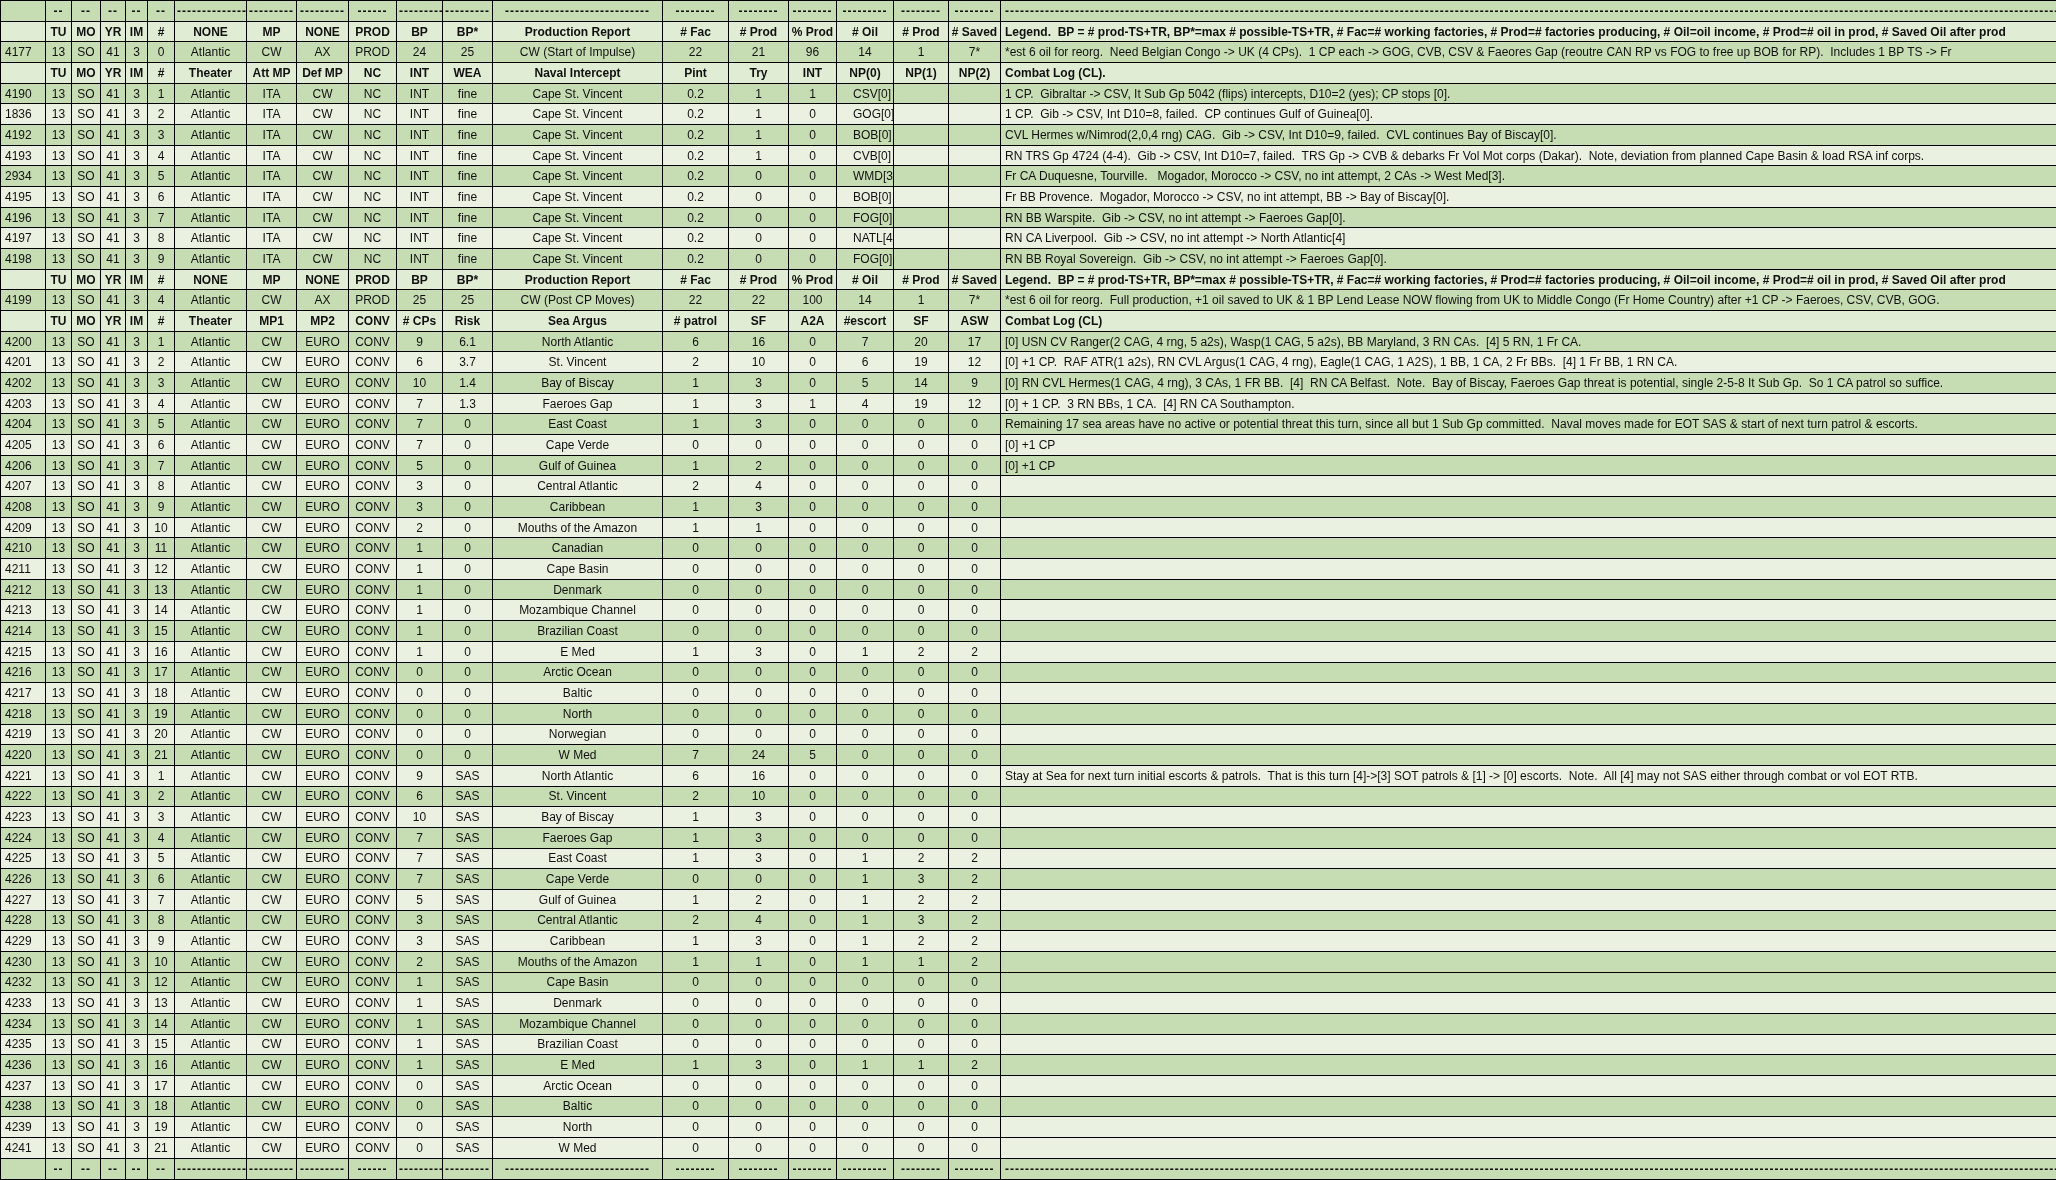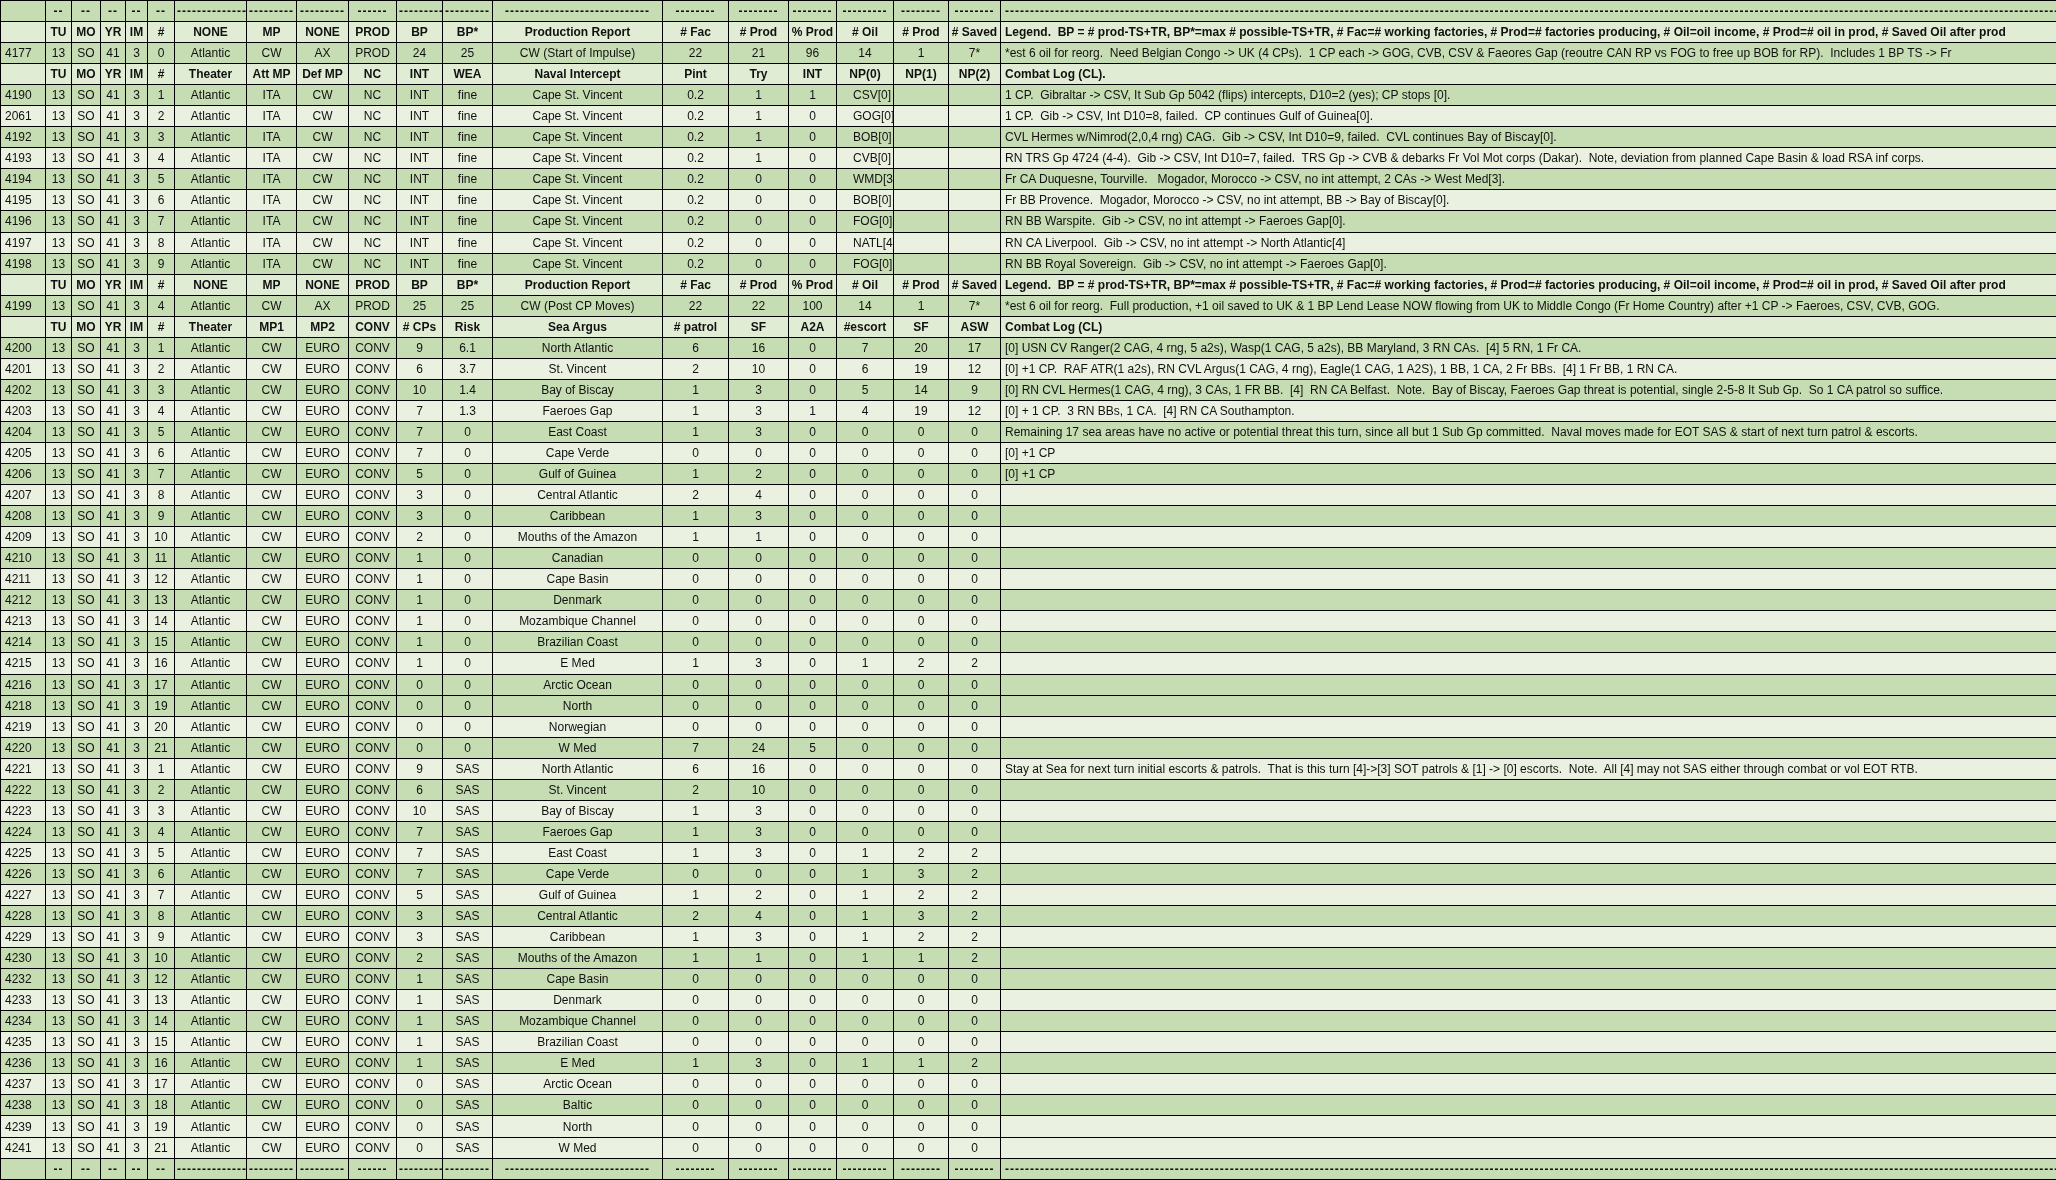--- a/index.html
+++ b/index.html
@@ -155,21 +155,21 @@
         <td>Cape St. Vincent</td>
         <td>0.2</td>
         <td>1</td>
         <td>1</td>
         <td class="npleft">CSV[0]</td>
         <td></td>
         <td></td>
         <td class="cl">1 CP.  Gibraltar -&gt; CSV, It Sub Gp 5042 (flips) intercepts, D10=2 (yes); CP stops [0].</td>
       </tr>
       <tr class="r-l">
-        <td class="rownum">2061</td>
+        <td class="rownum">1836</td>
         <td>13</td>
         <td>SO</td>
         <td>41</td>
         <td>3</td>
         <td>2</td>
         <td>Atlantic</td>
         <td>ITA</td>
         <td>CW</td>
         <td>NC</td>
         <td>INT</td>
@@ -221,21 +221,21 @@
         <td>Cape St. Vincent</td>
         <td>0.2</td>
         <td>1</td>
         <td>0</td>
         <td class="npleft">CVB[0]</td>
         <td></td>
         <td></td>
         <td class="cl">RN TRS Gp 4724 (4-4).  Gib -&gt; CSV, Int D10=7, failed.  TRS Gp -&gt; CVB &amp; debarks Fr Vol Mot corps (Dakar).  Note, deviation from planned Cape Basin &amp; load RSA inf corps.</td>
       </tr>
       <tr class="r-d">
-        <td class="rownum">4194</td>
+        <td class="rownum">2934</td>
         <td>13</td>
         <td>SO</td>
         <td>41</td>
         <td>3</td>
         <td>5</td>
         <td>Atlantic</td>
         <td>ITA</td>
         <td>CW</td>
         <td>NC</td>
         <td>INT</td>
@@ -770,20 +770,42 @@
         <td>0</td>
         <td>Arctic Ocean</td>
         <td>0</td>
         <td>0</td>
         <td>0</td>
         <td>0</td>
         <td>0</td>
         <td>0</td>
         <td class="cl"></td>
       </tr>
+      <tr class="r-l">
+        <td class="rownum">4217</td>
+        <td>13</td>
+        <td>SO</td>
+        <td>41</td>
+        <td>3</td>
+        <td>18</td>
+        <td>Atlantic</td>
+        <td>CW</td>
+        <td>EURO</td>
+        <td>CONV</td>
+        <td>0</td>
+        <td>0</td>
+        <td>Baltic</td>
+        <td>0</td>
+        <td>0</td>
+        <td>0</td>
+        <td>0</td>
+        <td>0</td>
+        <td>0</td>
+        <td class="cl"></td>
+      </tr>
       <tr class="r-d">
         <td class="rownum">4218</td>
         <td>13</td>
         <td>SO</td>
         <td>41</td>
         <td>3</td>
         <td>19</td>
         <td>Atlantic</td>
         <td>CW</td>
         <td>EURO</td>

